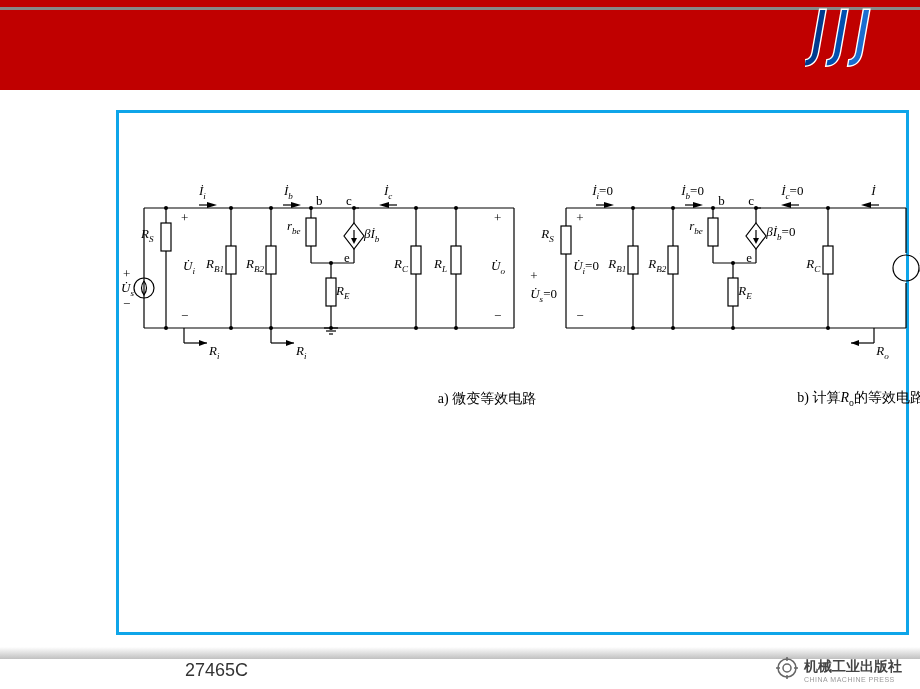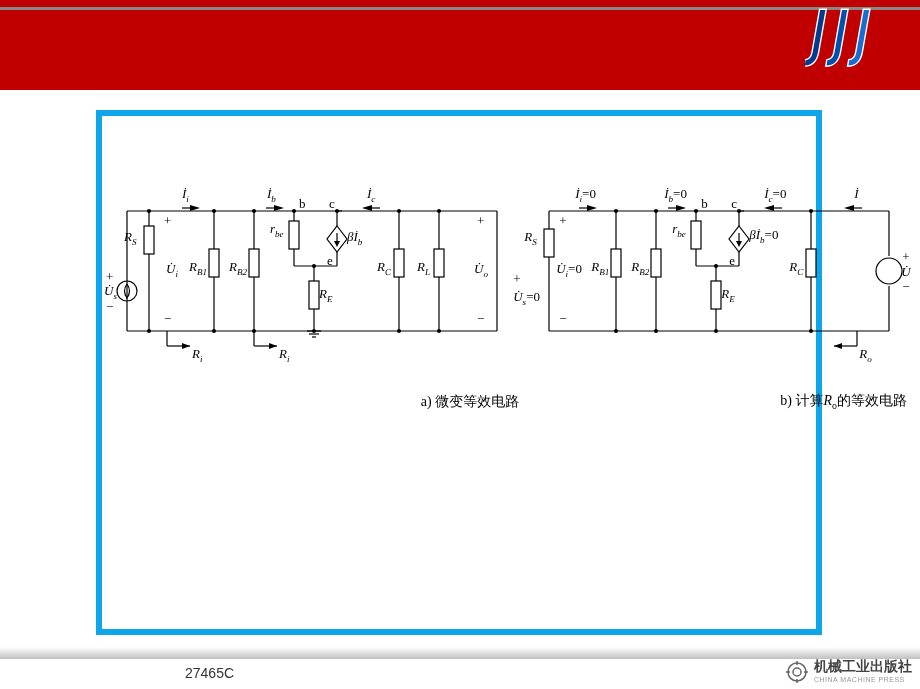--- a/index.html
+++ b/index.html
@@ -28,24 +28,24 @@
     .logo {
       position: absolute;
       right: 20px;
       top: -5px;
       width: 95px;
       height: 95px;
     }
     .content-area {
       position: absolute;
       top: 110px;
-      left: 96px;
-      width: 726px;
+      left: 116px;
+      width: 793px;
       height: 525px;
-      border: 6px solid #0ea5e9;
+      border: 3px solid #0ea5e9;
       background: #fff;
     }
     .circuit-container {
       position: absolute;
       top: 55px;
       left: 10px;
       width: 795px;
       height: 240px;
       display: flex;
     }
@@ -93,30 +93,30 @@
       bottom: 30px;
       left: 0;
       width: 100%;
       height: 12px;
       background: linear-gradient(to bottom, #fff, #c0c0c0);
     }
     .footer-code {
       position: absolute;
       left: 185px;
       bottom: 8px;
-      font-size: 14px;
+      font-size: 18px;
       color: #333;
       font-family: Arial, sans-serif;
     }
     .publisher {
       position: absolute;
-      right: 8px;
+      right: 18px;
       bottom: 6px;
       display: flex;
-      align-items: flex-end;
+      align-items: flex-start;
       gap: 6px;
     }
     .publisher-text {
       font-size: 14px;
       font-weight: bold;
       color: #444;
       font-family: "SimHei", sans-serif;
     }
     .publisher-sub {
       font-size: 7px;

